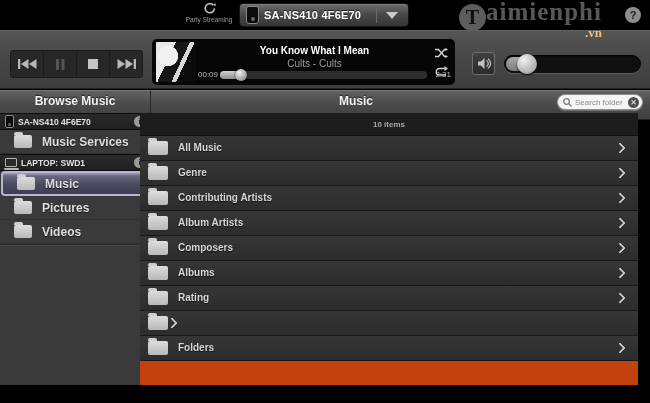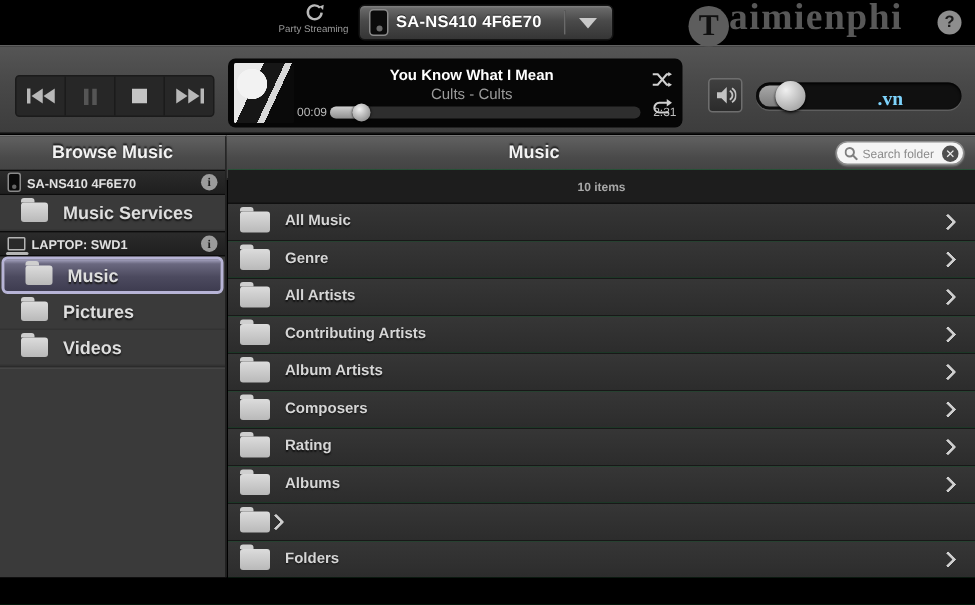--- a/index.html
+++ b/index.html
@@ -18,21 +18,21 @@
   .device-icon::after { content:''; position:absolute; left:3.5px; bottom:2px; width:4px; height:4px; border-radius:50%; background:#6a6a6a; }
   .device-label { flex:1; color:#fff; font-size:11px; font-weight:bold; text-shadow:0 -1px 0 #222; letter-spacing:.2px; }
   .device-sep { width:1px; height:16px; background:#2a2a2a; border-right:1px solid #6a6a6a; margin-right:9px; }
   .caret-down { width:0; height:0; border-left:6px solid transparent; border-right:6px solid transparent; border-top:7px solid #c9c9c9; margin-right:10px; }
   .help-btn { position:absolute; right:9px; top:7px; width:16px; height:16px; border-radius:50%; background:#8d8d8d;
     color:#1c1c1c; font-weight:bold; font-size:11px; text-align:center; line-height:16px; }
   .watermark { position:absolute; left:459px; top:-2px; color:#585858; font-family:"Liberation Serif","DejaVu Serif",serif; z-index:50; pointer-events:none; }
   .wm-circle { display:inline-block; width:27px; height:27px; border-radius:50%; background:#5d5d5d; color:#101010;
     font-weight:bold; font-size:20px; text-align:center; line-height:27px; vertical-align:-4px; }
   .wm-rest { font-size:25px; font-weight:bold; letter-spacing:1px; }
-  .wm-vn { position:absolute; left:126px; top:27px; font-size:13px; font-weight:bold; color:#7dd3fc;margin-top:33px; }
+  .wm-vn { position:absolute; left:126px; top:27px; font-size:13px; font-weight:bold; color:#fdba74; }
 
   
   .playerbar { position:absolute; left:0; top:30px; width:650px; height:59px;
     background:linear-gradient(180deg,#555 0,#484848 45%,#3d3d3d); border-top:1px solid #606060; border-bottom:1px solid #232323; }
   .transport { position:absolute; left:10px; top:19px; width:133px; height:28px; background:#272727;
     border:1px solid #1b1b1b; border-radius:3px; display:flex; }
   .t-btn { flex:1; display:flex; align-items:center; justify-content:center; border-right:1px solid #1b1b1b; }
   .t-btn:last-child { border-right:none; }
   .trackpanel { position:absolute; left:152px; top:8px; width:303px; height:46px; background:#060606; border-radius:5px; }
   .albumart { position:absolute; left:4px; top:3px; width:40px; height:40px; background:
@@ -83,21 +83,21 @@
   .mini-laptop { width:12px; height:9px; border:1.5px solid #b5b5b5; border-radius:1px; position:relative; flex:none; background:#2a2a2a; }
   .mini-laptop::after { content:''; position:absolute; left:-2.5px; bottom:-3.5px; width:15px; height:2px; background:#b5b5b5; border-radius:1px; }
   .side-row { height:24px; display:flex; align-items:center; padding-left:14px; border-bottom:1px solid #323232; }
   .side-row .lbl { color:#dedede; font-size:12px; font-weight:bold; margin-left:10px; text-shadow:0 1px 1px #1a1a1a; }
   .side-row.sel { height:25px; margin:0 1px; border:2px solid #b7b4d6; border-radius:4px;
     background:linear-gradient(180deg,#a3a1bd 0,#6a687f 14%,#4c4a5f 55%,#3e3c50 100%);
     box-shadow:0 0 5px #9note1, 0 0 5px #9a97c9; }
   .side-divider { height:2px; border-top:1px solid #2b2b2b; border-bottom:1px solid #454545; }
 
   
-  .main { position:absolute; left:152px; top:113px; width:498px; height:272px; background:#15803d; overflow:hidden; }
+  .main { position:absolute; left:140px; top:113px; width:498px; height:272px; background:#c2410c; overflow:hidden; }
   .count-bar { height:23px; background:#1d1d1d; border-bottom:1px solid #101010; color:#a8a8a8;
     font-size:8px; font-weight:bold; text-align:center; line-height:23px; }
   .list-row { height:25px; background:linear-gradient(180deg,#363636,#2c2c2c); border-bottom:1px solid #181818;
     display:flex; align-items:center; padding:0 14px 1px 8px; }
   .list-row .lbl { flex:1; color:#d6d6d6; font-size:10px; font-weight:bold; margin-left:10px; text-shadow:0 1px 1px #111; }
   .chev { width:8px; height:8px; border-top:2.5px solid #cfcfcf; border-right:2.5px solid #cfcfcf; transform:rotate(45deg); border-radius:1px; flex:none; }
 
   
   .folder { width:20px; height:14px; background:linear-gradient(180deg,#dcdcdc,#b9b9b9); border-radius:2px; position:relative; flex:none; }
   .folder::before { content:''; position:absolute; top:-3px; left:0; width:9px; height:3px; background:#cfcfcf; border-radius:2px 2px 0 0; }
@@ -256,46 +256,41 @@
       <span class="lbl">All Music</span>
       <span class="chev"></span>
     </div>
     <div class="list-row">
       <span class="folder"></span>
       <span class="lbl">Genre</span>
       <span class="chev"></span>
     </div>
     <div class="list-row">
       <span class="folder"></span>
-      <span class="lbl">All Artists</span>
-      <span class="chev"></span>
-    </div>
-    <div class="list-row">
-      <span class="folder"></span>
       <span class="lbl">Contributing Artists</span>
       <span class="chev"></span>
     </div>
     <div class="list-row">
       <span class="folder"></span>
       <span class="lbl">Album Artists</span>
       <span class="chev"></span>
     </div>
     <div class="list-row">
       <span class="folder"></span>
       <span class="lbl">Composers</span>
       <span class="chev"></span>
     </div>
     <div class="list-row">
       <span class="folder"></span>
+      <span class="lbl">Albums</span>
+      <span class="chev"></span>
+    </div>
+    <div class="list-row">
+      <span class="folder"></span>
       <span class="lbl">Rating</span>
-      <span class="chev"></span>
-    </div>
-    <div class="list-row">
-      <span class="folder"></span>
-      <span class="lbl">Albums</span>
       <span class="chev"></span>
     </div>
     <div class="list-row">
       <span class="folder"></span>
       <span class="chev"></span>
     </div>
     <div class="list-row">
       <span class="folder"></span>
       <span class="lbl">Folders</span>
       <span class="chev"></span>

